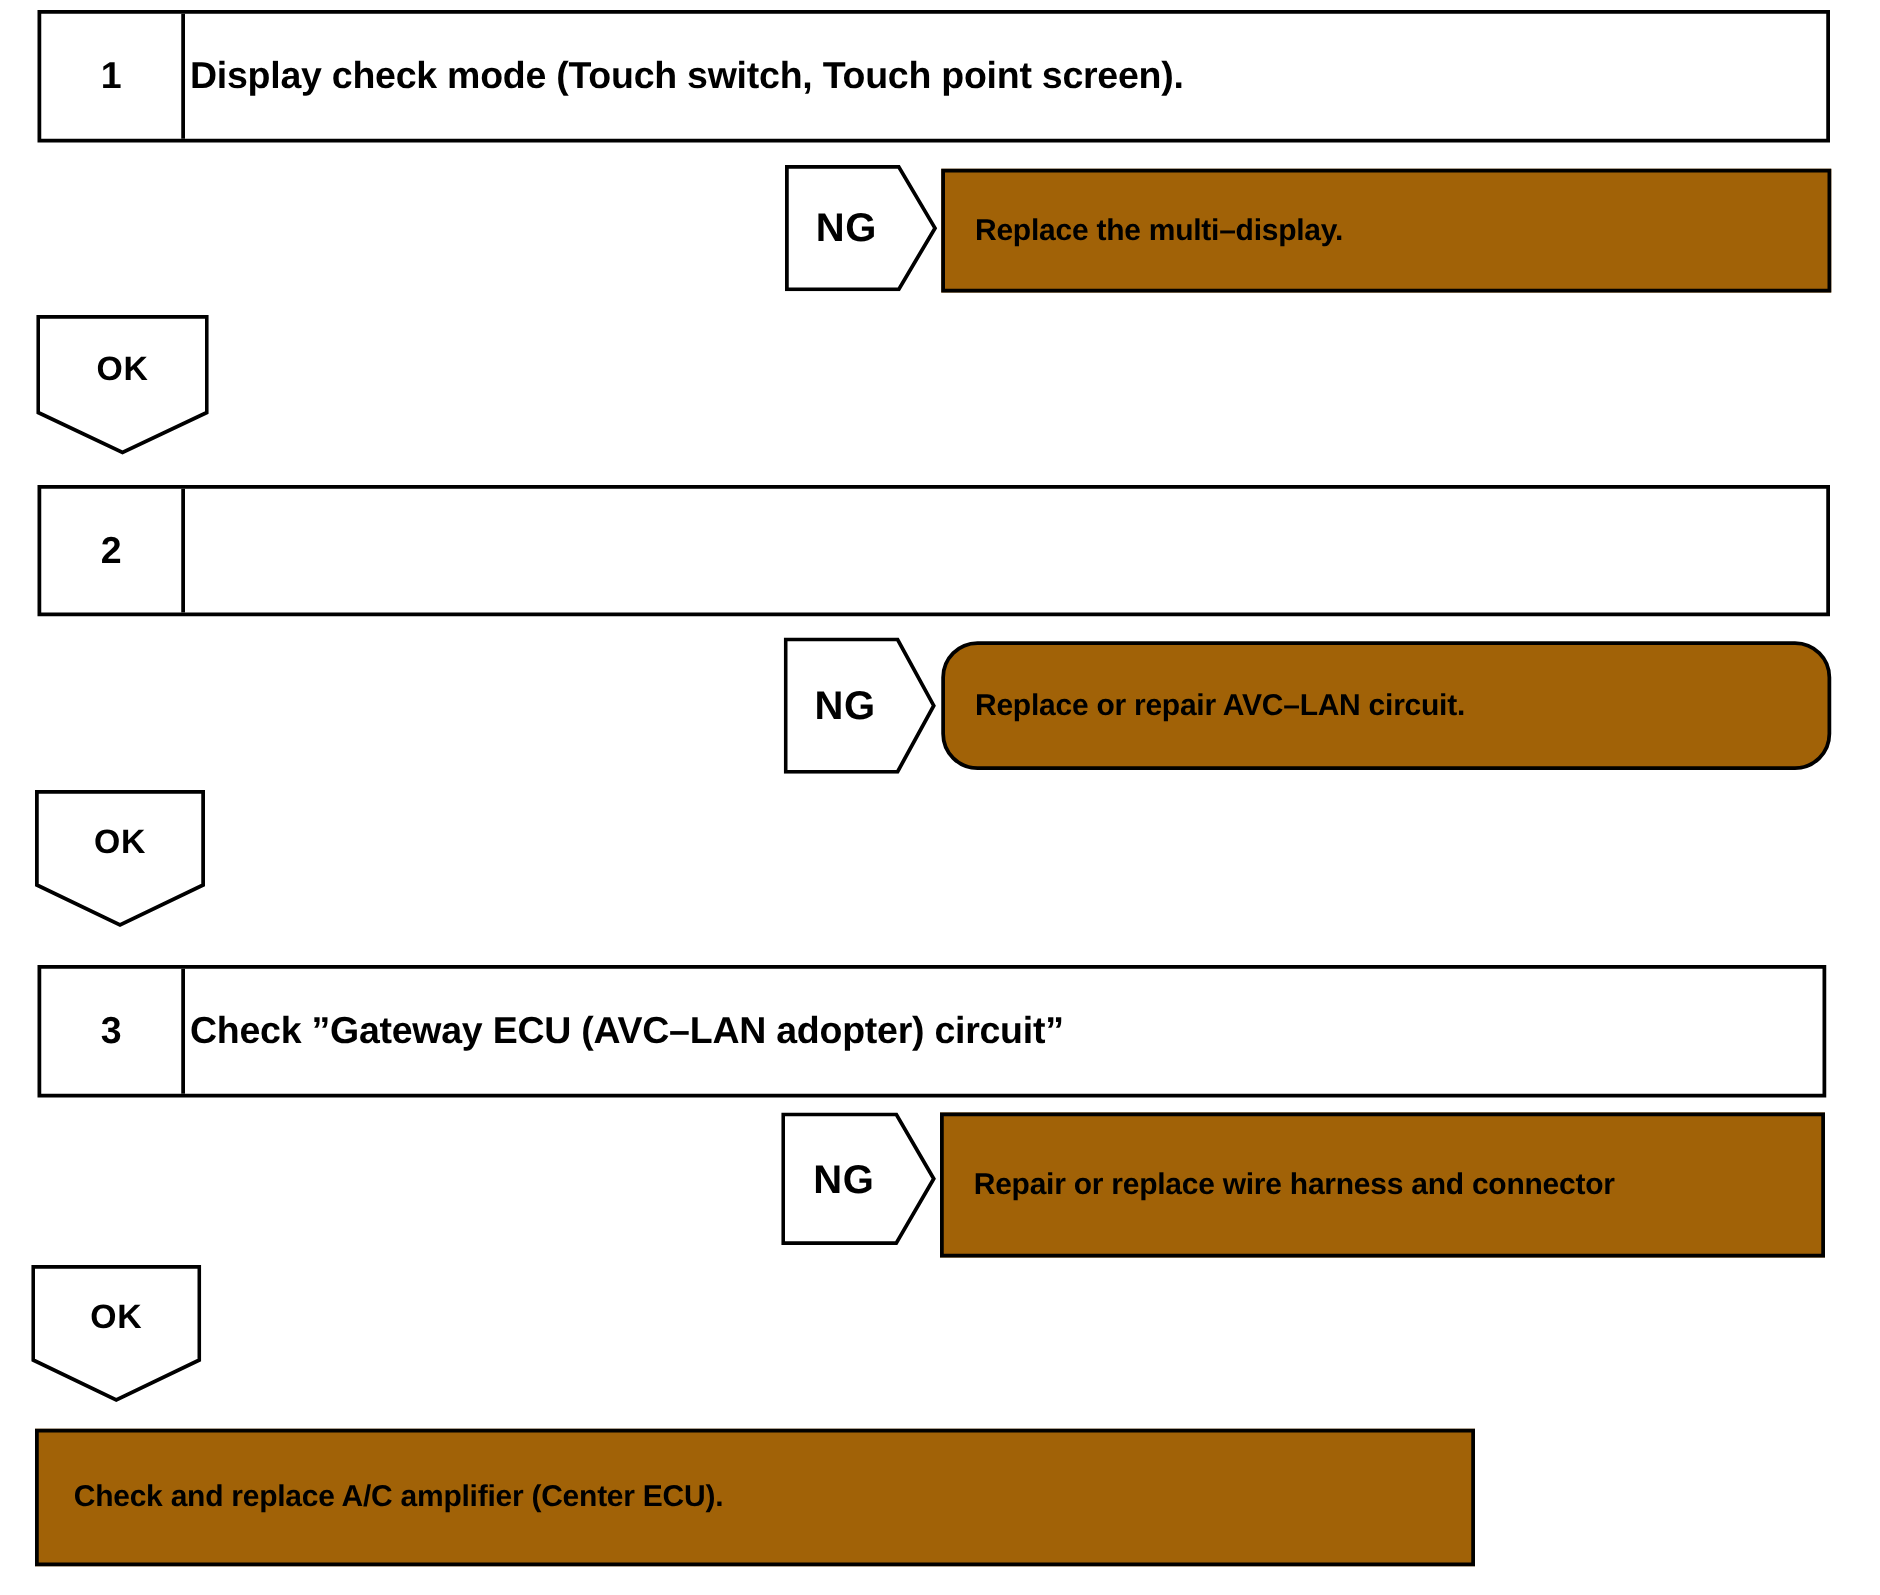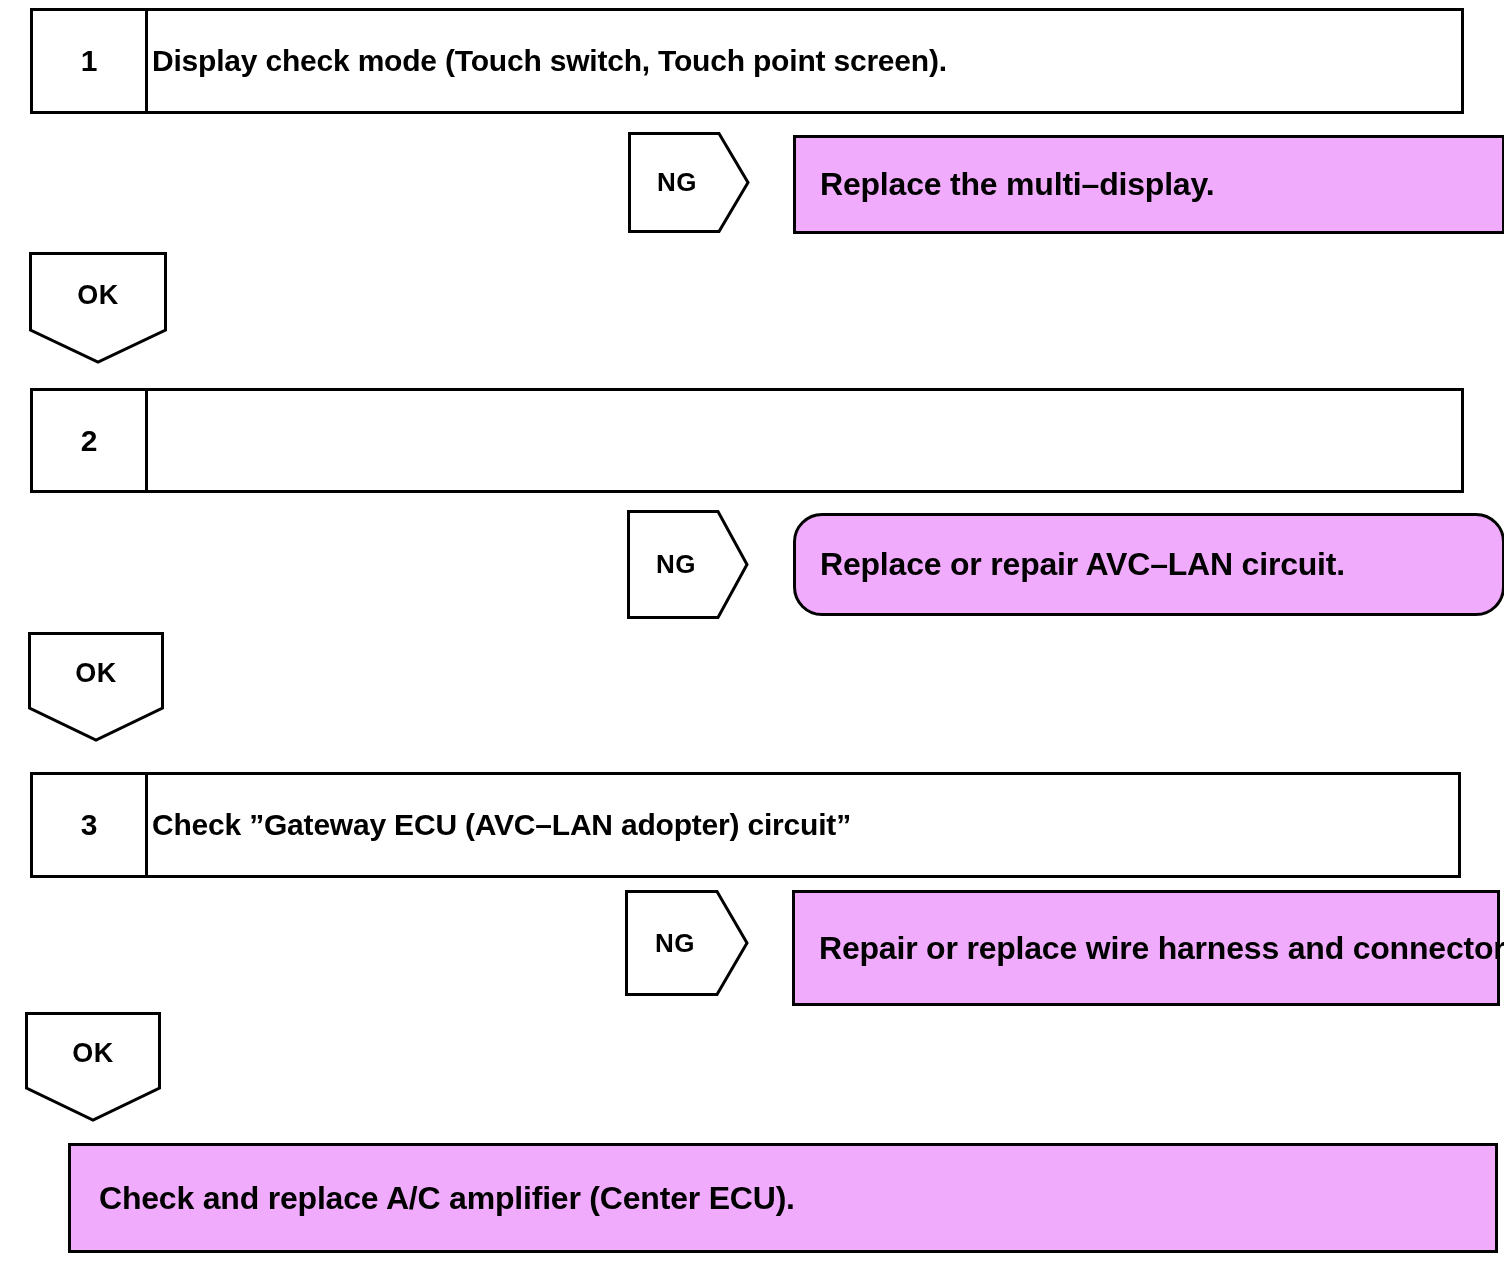--- a/index.html
+++ b/index.html
@@ -53,50 +53,49 @@
     padding-left: 4px;
     font-size: 30px;
     font-weight: bold;
     letter-spacing: -0.2px;
     white-space: nowrap;
   }
 
   
   .plain-box {
     border: 3px solid #000;
-    background: #f0abfc;
+    background: #a16207;
     display: flex;
     align-items: center;
     padding-left: 24px;
-    font-size: 32px;
+    font-size: 24px;
     font-weight: bold;
     letter-spacing: -0.2px;
     white-space: nowrap;
-    margin-left: 40px;
   }
 
   
   .ng-shape {
     position: absolute;
     display: flex;
     align-items: center;
     justify-content: flex-start;
   }
   .ng-shape svg {
     position: absolute;
     left: 0; top: 0;
   }
   .ng-label {
     position: relative;
     z-index: 2;
     width: 100%;
     text-align: center;
     padding-right: 24px;
     box-sizing: border-box;
-    font-size: 26px;
+    font-size: 32px;
     font-weight: bold;
     letter-spacing: 0.5px;
   }
 
   
   .ok-shape {
     position: absolute;
   }
   .ok-shape svg {
     position: absolute;
@@ -179,17 +178,17 @@
     <span>Repair or replace wire harness and connector</span>
   </div>
 
   <div class="ok-shape" style="left:25px; top:1012px; width:136px; height:110px;">
     <svg width="136" height="110" viewBox="0 0 136 110">
       <polygon points="1.5,1.5 134.5,1.5 134.5,76 68,108 1.5,76" fill="#ffffff" stroke="#000000" stroke-width="3"></polygon>
     </svg>
     <div class="ok-label" style="padding-top:26px;">OK</div>
   </div>
 
-  <div class="node plain-box" style="left:28px; top:1143px; width:1430px; height:110px; padding-left:28px;">
+  <div class="node plain-box" style="left:28px; top:1143px; width:1152px; height:110px; padding-left:28px;">
     <span>Check and replace A/C amplifier (Center ECU).</span>
   </div>
 
 </div>
 
 </body></html>

